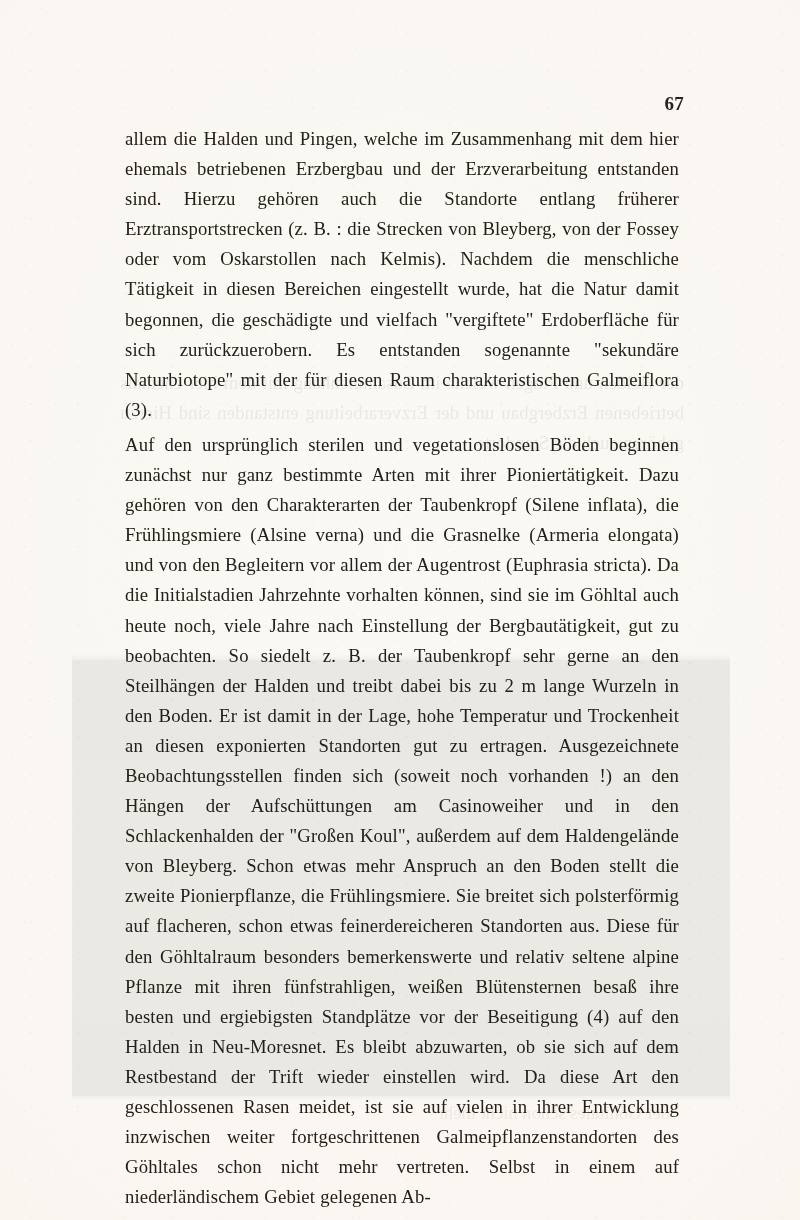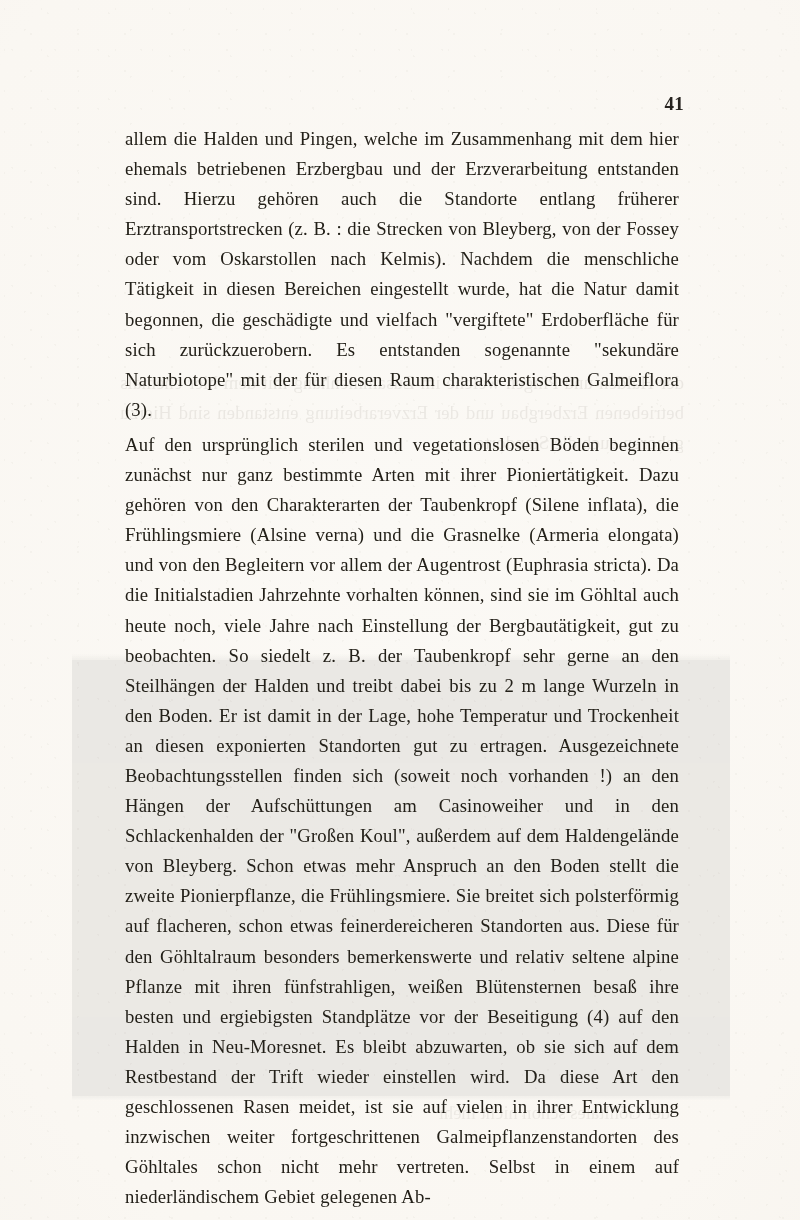--- a/index.html
+++ b/index.html
@@ -148,21 +148,21 @@
 <div id="page">
 
   <div id="scan-band"></div>
 
   <div id="bleed-through">der Halden und Pingen welche im Zusammenhang mit dem hier ehemals betriebenen Erzbergbau und der Erzverarbeitung entstanden sind Hierzu gehören auch die Standorte</div>
 
   <div id="bleed-through-2">der Göhltales schon nicht mehr</div>
 
   <div id="content">
 
-    <div class="folio">41</div>
+    <div class="folio">67</div>
 
     <div id="body-text">
       <p class="para">allem die Halden und Pingen, welche im Zusammenhang mit dem hier ehemals betriebenen Erzbergbau und der Erzverarbeitung entstanden sind. Hierzu gehören auch die Standorte entlang früherer Erztransportstrecken (z. B. : die Strecken von Bleyberg, von der Fossey oder vom Oskarstollen nach Kelmis). Nachdem die menschliche Tätigkeit in diesen Bereichen eingestellt wurde, hat die Natur damit begonnen, die geschädigte und vielfach "vergiftete" Erdoberfläche für sich zurückzuerobern. Es entstanden sogenannte "sekundäre Naturbiotope" mit der für diesen Raum charakteristischen Galmeiflora (3).</p>
       <p class="para indent">Auf den ursprünglich sterilen und vegetationslosen Böden beginnen zunächst nur ganz bestimmte Arten mit ihrer Pioniertätigkeit. Dazu gehören von den Charakterarten der Taubenkropf (Silene inflata), die Frühlingsmiere (Alsine verna) und die Grasnelke (Armeria elongata) und von den Begleitern vor allem der Augentrost (Euphrasia stricta). Da die Initialstadien Jahrzehnte vorhalten können, sind sie im Göhltal auch heute noch, viele Jahre nach Einstellung der Bergbautätigkeit, gut zu beobachten. So siedelt z. B. der Taubenkropf sehr gerne an den Steilhängen der Halden und treibt dabei bis zu 2 m lange Wurzeln in den Boden. Er ist damit in der Lage, hohe Temperatur und Trockenheit an diesen exponierten Standorten gut zu ertragen. Ausgezeichnete Beobachtungsstellen finden sich (soweit noch vorhanden !) an den Hängen der Aufschüttungen am Casinoweiher und in den Schlackenhalden der "Großen Koul", außerdem auf dem Haldengelände von Bleyberg. Schon etwas mehr Anspruch an den Boden stellt die zweite Pionierpflanze, die Frühlingsmiere. Sie breitet sich polsterförmig auf flacheren, schon etwas feinerdereicheren Standorten aus. Diese für den Göhltalraum besonders bemerkenswerte und relativ seltene alpine Pflanze mit ihren fünfstrahligen, weißen Blütensternen besaß ihre besten und ergiebigsten Standplätze vor der Beseitigung (4) auf den Halden in Neu-Moresnet. Es bleibt abzuwarten, ob sie sich auf dem Restbestand der Trift wieder einstellen wird. Da diese Art den geschlossenen Rasen meidet, ist sie auf vielen in ihrer Entwicklung inzwischen weiter fortgeschrittenen Galmeipflanzenstandorten des Göhltales schon nicht mehr vertreten. Selbst in einem auf niederländischem Gebiet gelegenen Ab-</p>
     </div>
 
   </div>
 
   <div id="grain"></div>
 </div>

